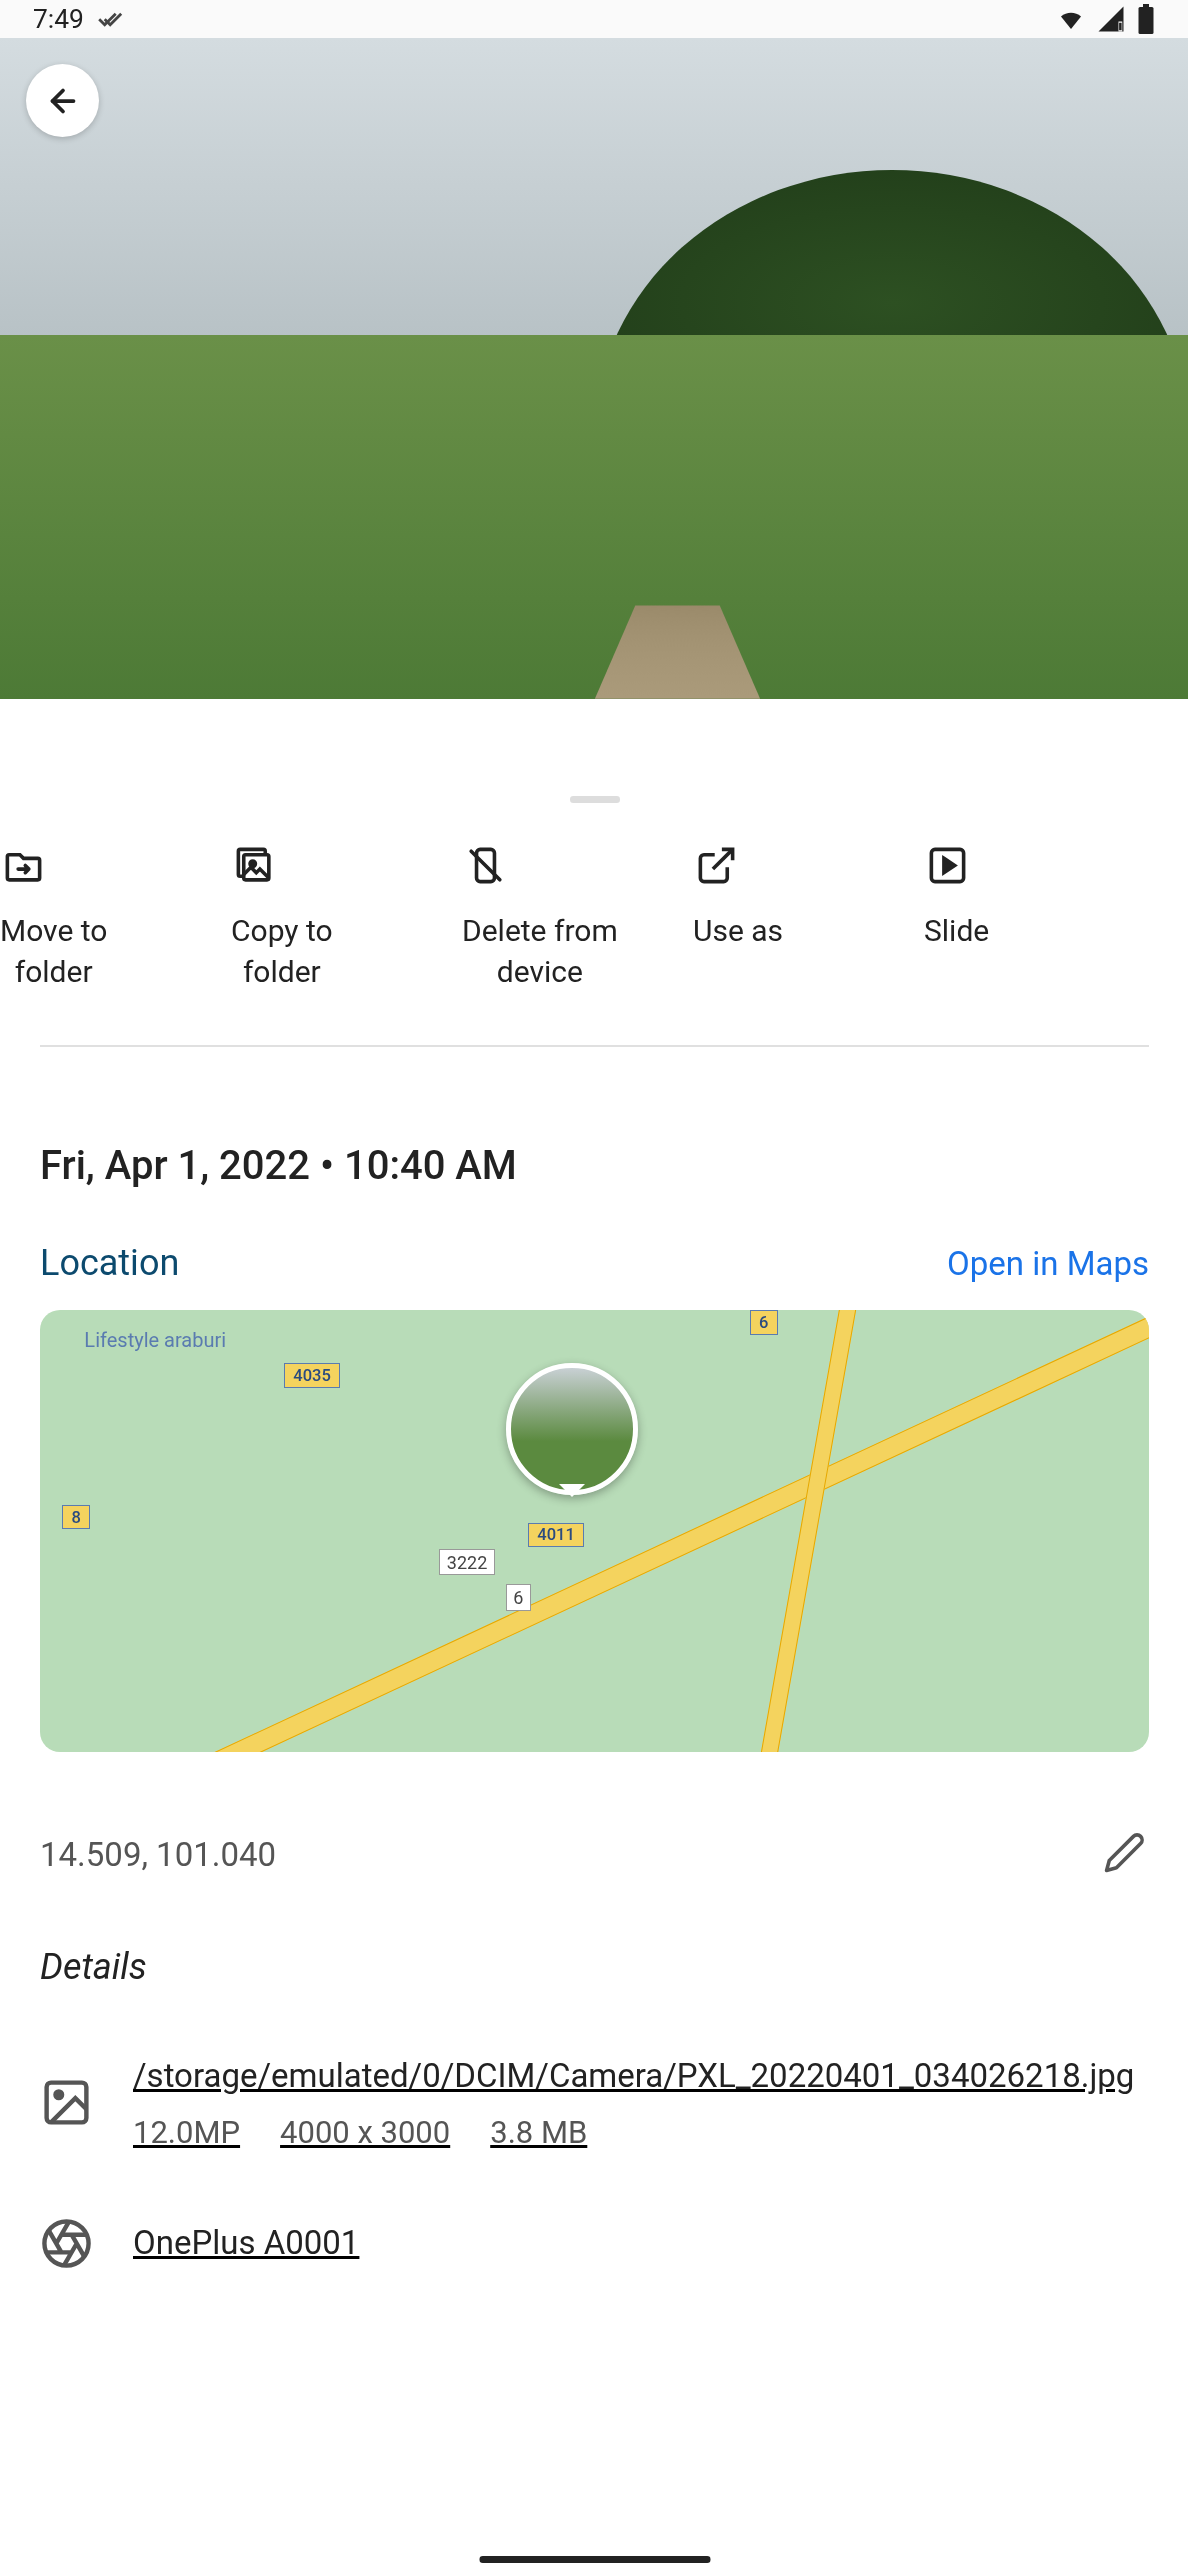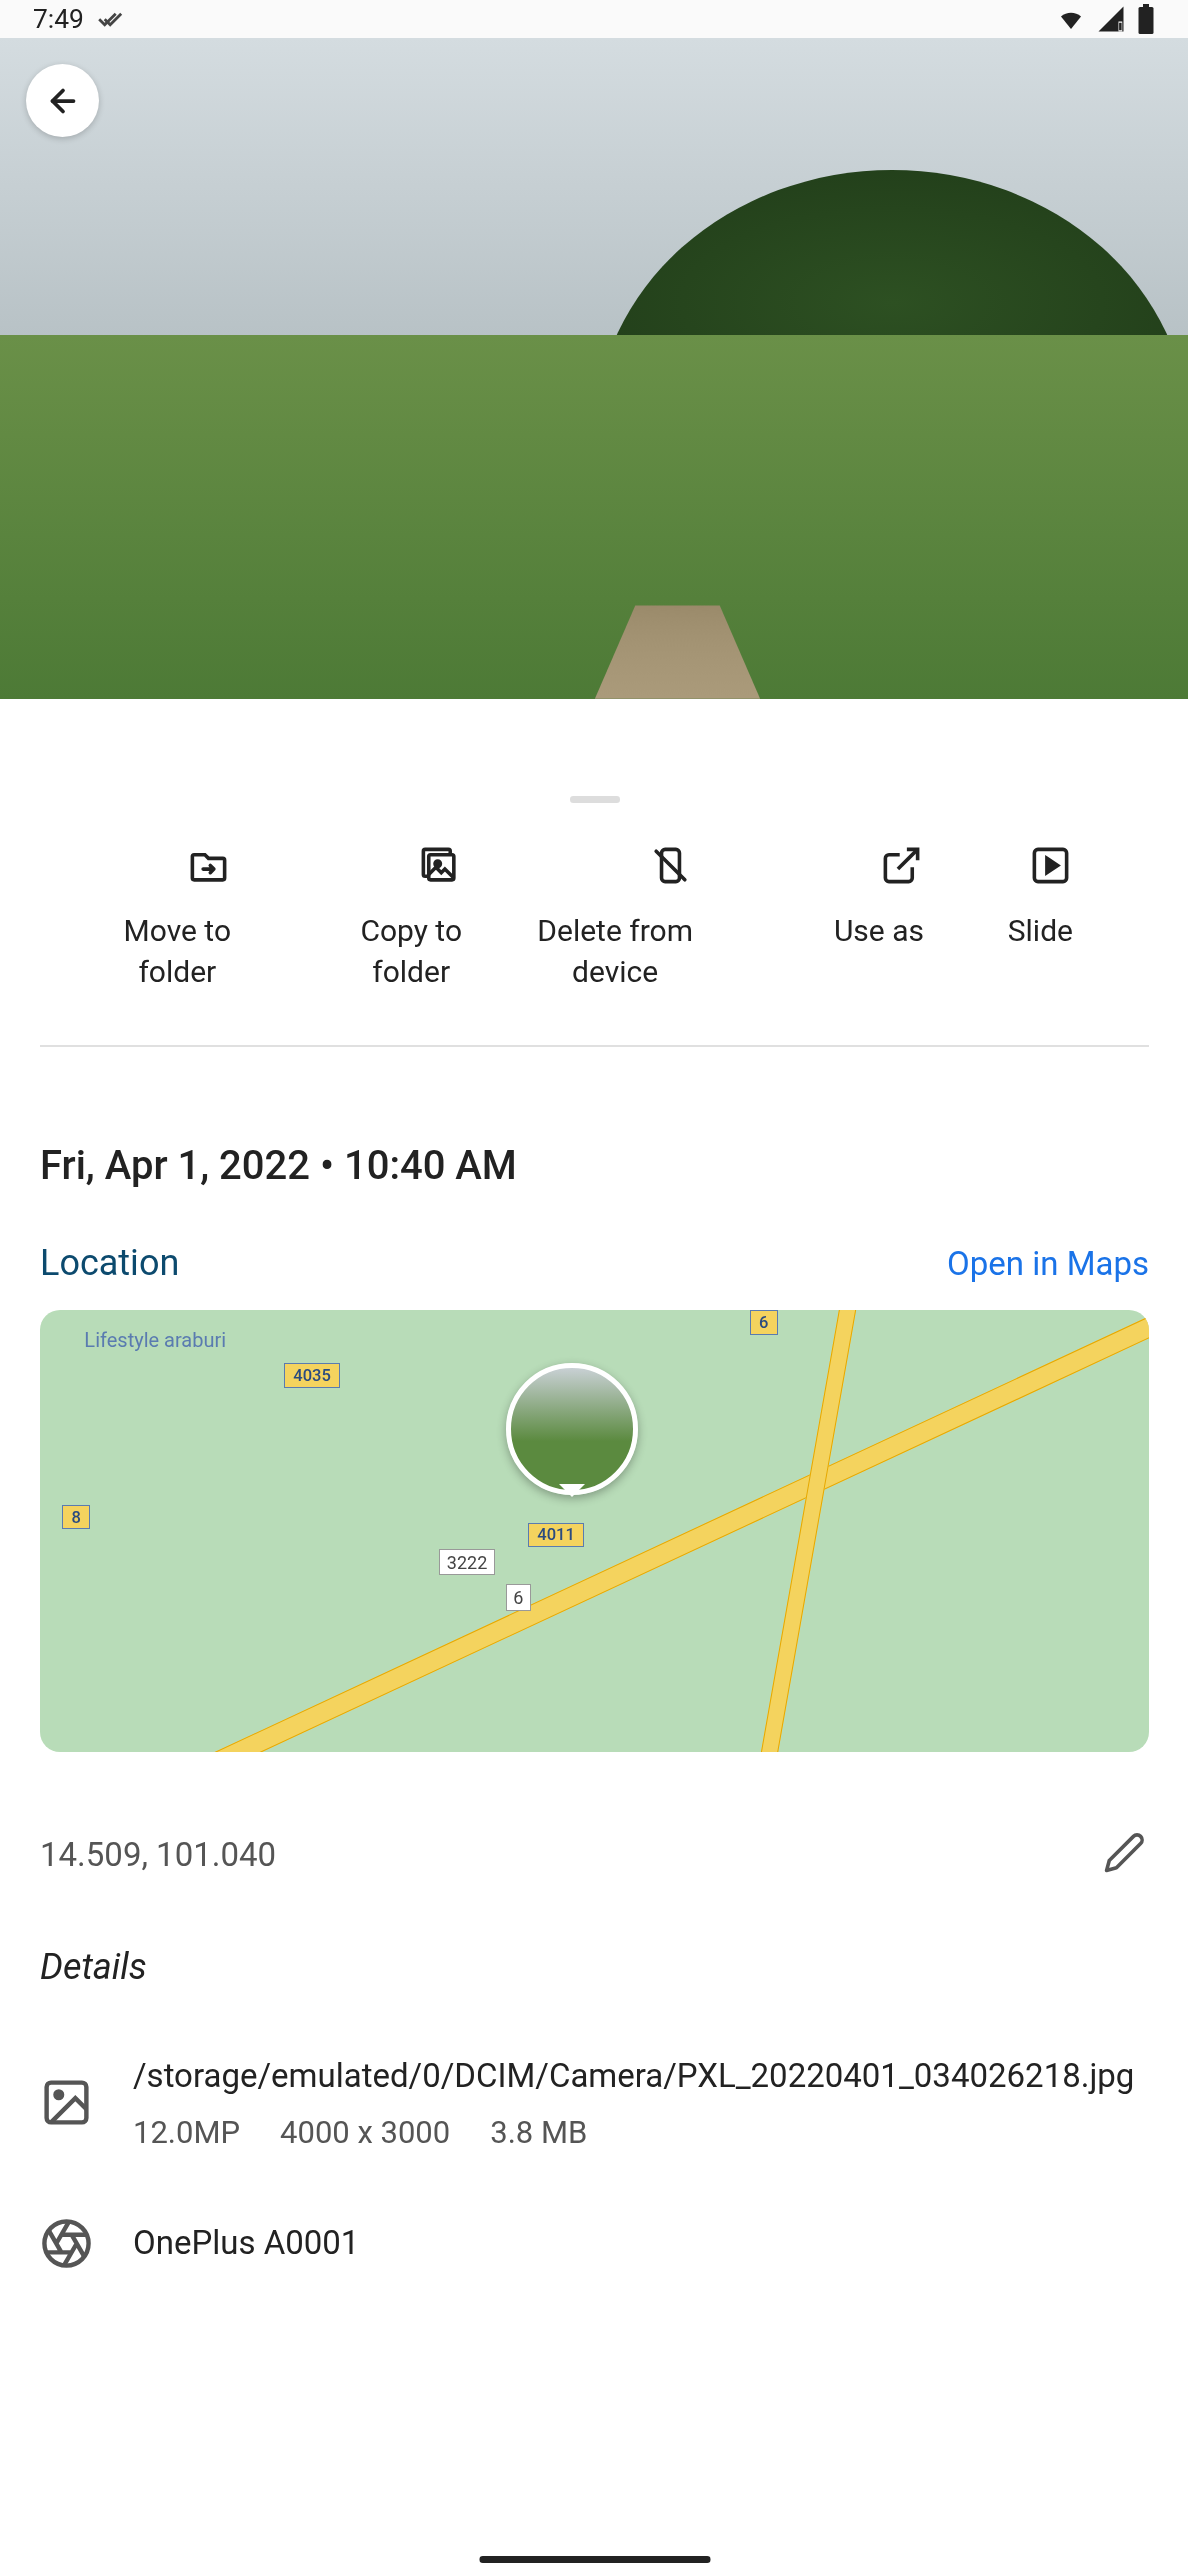--- a/index.html
+++ b/index.html
@@ -98,21 +98,21 @@
     }
     .actions {
       display: flex;
       padding: 13.2px 0;
       overflow-x: hidden;
     }
     .action {
       flex: 0 0 231px;
       display: flex;
       flex-direction: column;
-      align-items: flex-end;
+      align-items: flex-start;
       gap: 23px;
       cursor: pointer;
     }
     .action-icon {
       width: 46px;
       height: 46px;
       display: flex;
       align-items: center;
       justify-content: center;
     }
@@ -241,20 +241,21 @@
       font-size: 36px;
       padding: 69px 40px 0;
       color: #222;
       font-style: italic;
     }
     .detail-row {
       display: flex;
       align-items: center;
       gap: 40px;
       padding: 66px 40px 0;
+      text-decoration: underline;
     }
     .detail-icon {
       width: 53px;
       height: 53px;
       flex-shrink: 0;
       color: #555;
     }
     .detail-content {
       flex: 1;
     }

